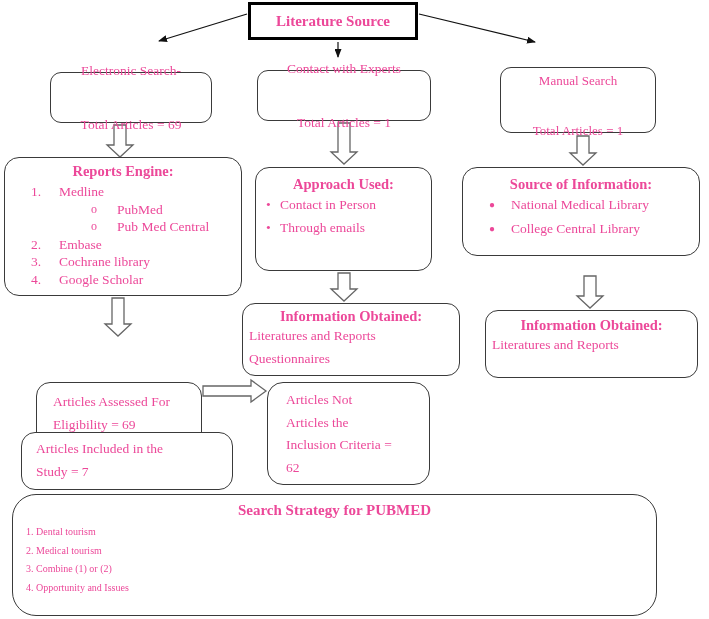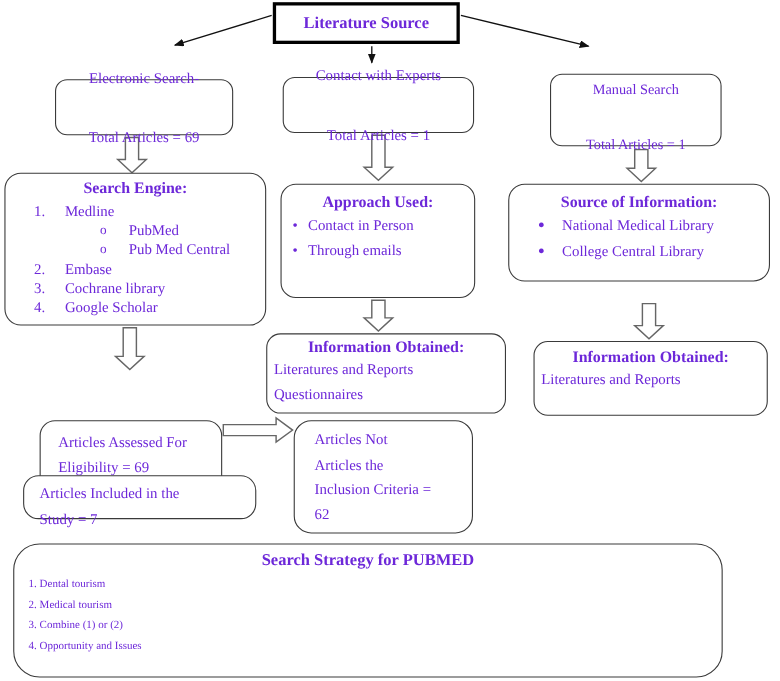--- a/index.html
+++ b/index.html
@@ -1,18 +1,18 @@
 <!DOCTYPE html>
 <html><head>
 <meta charset="utf-8">
 <style>
   html,body{margin:0;padding:0;background:#ffffff;}
   #stage{
     position:relative;width:709px;height:619px;background:#ffffff;
-    font-family:"Liberation Serif", serif;color:#6d28d9;overflow:hidden;
+    font-family:"Liberation Serif", serif;color:#ec4899;overflow:hidden;
   }
   #arrow-layer{position:absolute;left:0;top:0;width:709px;height:619px;z-index:1;pointer-events:none;}
   .box{
     position:absolute;background:#fff;border:1.5px solid #3a3a3a;
     border-radius:11px;box-sizing:border-box;z-index:2;gap:32px;
   }
   .title-box{
     position:absolute;background:#fff;border:3px solid #000;border-radius:0;
     box-sizing:border-box;z-index:2;display:flex;align-items:center;justify-content:center;
     font-weight:bold;font-size:15px;
@@ -78,21 +78,21 @@
     <span>Contact with Experts</span>
     <span>Total Articles = 1</span>
   </div>
 
   <div class="box spread2" style="left:500px;top:67px;width:156px;height:66px;">
     <span>Manual Search</span>
     <span>Total Articles = 1</span>
   </div>
 
   <div class="box" style="left:4px;top:157px;width:238px;height:139px;border-radius:15px;padding-top:5px;">
-    <span class="heading">Search Engine:</span>
+    <span class="heading">Reports Engine:</span>
     <div class="se-list">
       <div class="se-row">
         <span class="se-num">1.</span>
         <span>Medline</span>
       </div>
       <div class="se-row">
         <span class="se-sub-marker">o</span>
         <span>PubMed</span>
       </div>
       <div class="se-row">
@@ -154,21 +154,21 @@
     <div class="lines13">Eligibility = 69</div>
   </div>
 
   <div class="box" style="left:267px;top:382px;width:163px;height:103px;border-radius:16px;padding:6px 0 0 18px;">
     <div class="lines13">Articles Not</div>
     <div class="lines13">Articles the</div>
     <div class="lines13">Inclusion Criteria =</div>
     <div class="lines13">62</div>
   </div>
 
-  <div class="box" style="left:21px;top:432px;width:212px;height:40px;border-radius:14px;padding:5px 0 0 14px;">
+  <div class="box" style="left:21px;top:432px;width:212px;height:58px;border-radius:14px;padding:5px 0 0 14px;">
     <div class="lines13">Articles Included in the</div>
     <div class="lines13">Study = 7</div>
   </div>
 
   <div class="box" style="left:12px;top:494px;width:645px;height:122px;border-radius:24px;padding:7px 0 0 13px;">
     <span class="heading" style="font-size:15px;padding-right:13px;">Search Strategy for PUBMED</span>
     <div class="strategy-list">
       <div>1. Dental tourism</div>
       <div>2. Medical tourism</div>
       <div>3. Combine (1) or (2)</div>

